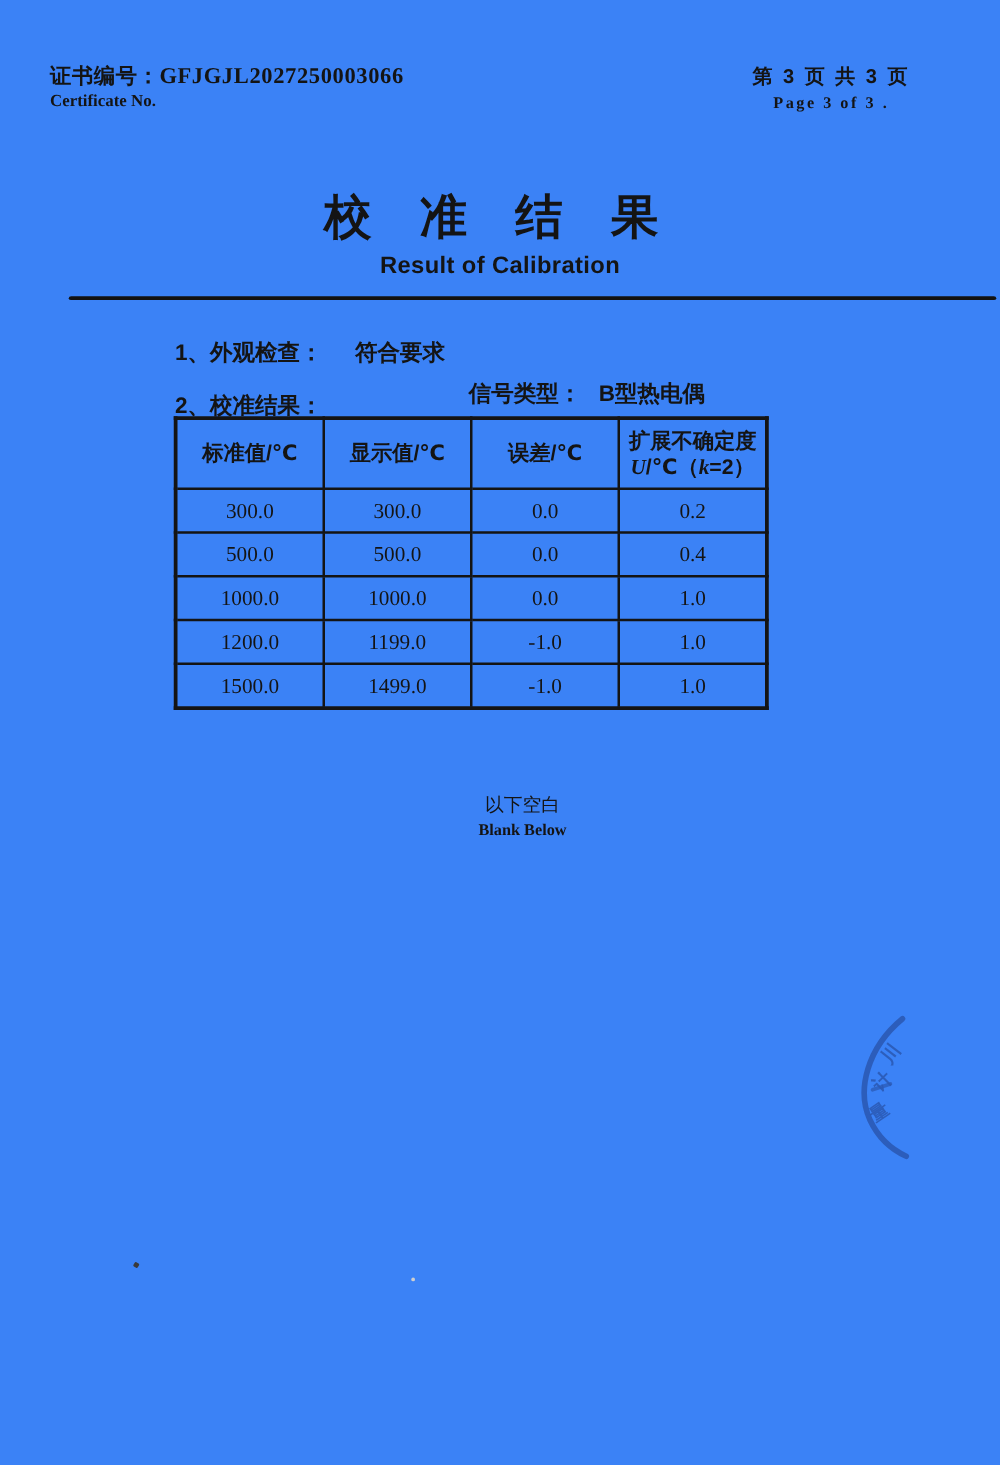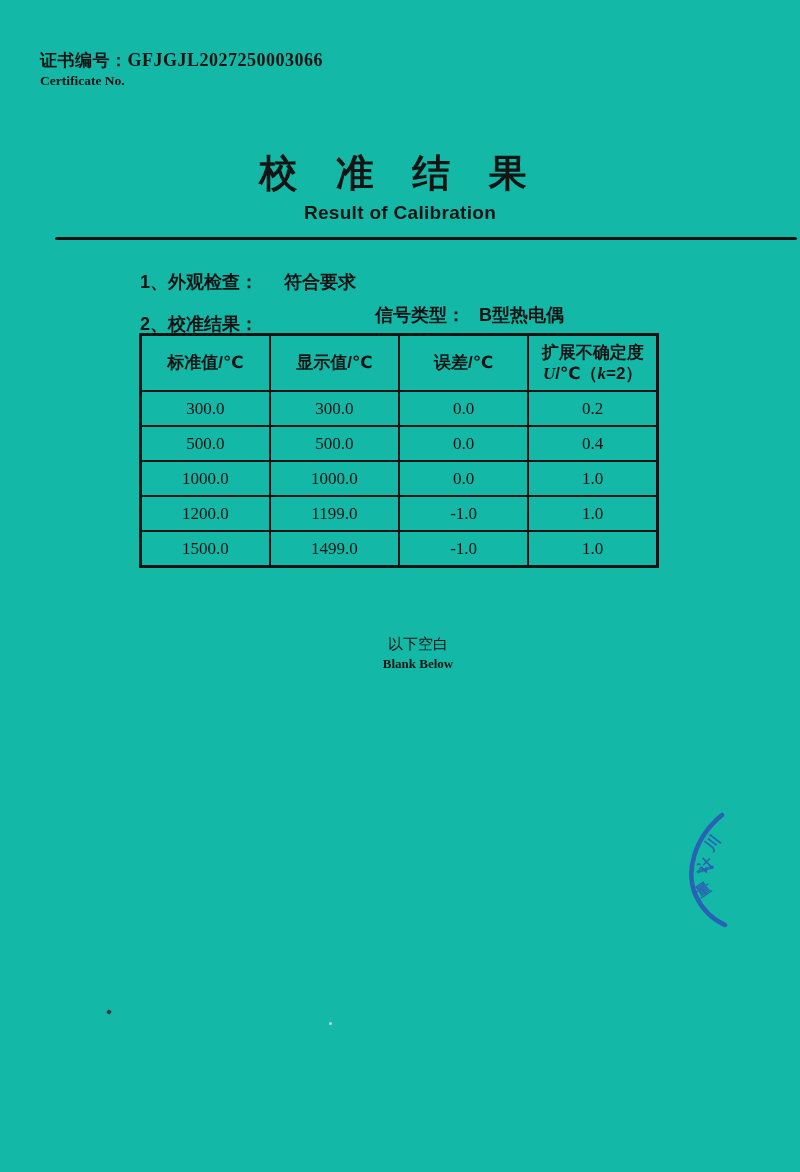--- a/index.html
+++ b/index.html
@@ -1,20 +1,20 @@
 <!DOCTYPE html>
 <html><head>
 <meta charset="utf-8">
 <style>
   html,body{margin:0;padding:0;background:#e8e8e8;}
   .page{
     position:relative;
     width:800px;height:1172px;
     margin:0 auto;
-    background:#14b8a6;
+    background:#3b82f6;
     overflow:hidden;
     font-family:"Liberation Serif","DejaVu Serif",serif;
     color:#141414;
   }
   
   .hdr-left{position:absolute;top:50px;left:40px;line-height:1.15;}
   .cert-line{font-family:"Liberation Sans","DejaVu Sans",sans-serif;font-weight:700;font-size:17px;letter-spacing:.5px;}
   .cert-no{font-family:"Liberation Serif","DejaVu Serif",serif;font-weight:700;font-size:18px;letter-spacing:.5px;}
   .cert-en{font-family:"Liberation Serif","DejaVu Serif",serif;font-weight:700;font-size:13.5px;margin-top:2px;}
   .hdr-right{position:absolute;top:52px;right:72px;text-align:center;line-height:1.2;}
@@ -40,21 +40,21 @@
   
   .item{position:absolute;left:140px;font-family:"Liberation Sans","DejaVu Sans",sans-serif;font-weight:600;font-size:18px;}
   .item1{top:270px;}
   .item2{top:312px;}
   .item .val{margin-left:26px;}
   .signal{position:absolute;left:375px;top:303px;font-family:"Liberation Sans","DejaVu Sans",sans-serif;font-weight:600;font-size:18px;}
   .signal .val{margin-left:14px;}
   
   table.cal{
     position:absolute;left:139px;top:333px;
-    width:520px;
+    width:476px;
     border-collapse:collapse;
     table-layout:fixed;
   }
   table.cal th,table.cal td{
     border:2px solid #141414;
     text-align:center;vertical-align:middle;
     padding:0;
   }
   table.cal{border:3px solid #141414;}
   table.cal th{
@@ -83,20 +83,24 @@
 </head>
 <body>
 
 <div class="page">
 
   <div class="hdr-left">
     <div class="cert-line"><span>证书编号：</span><span class="cert-no">GFJGJL2027250003066</span></div>
     <div class="cert-en">Certificate No.</div>
   </div>
 
+  <div class="hdr-right">
+    <div class="page-zh">第 3 页  共 3 页</div>
+    <div class="page-en">Page 3 of 3  .</div>
+  </div>
 
   <div class="title-zh">校 准 结 果</div>
   <div class="title-en">Result of Calibration</div>
   <div class="divider"></div>
 
   <div class="item item1">
     <span>1、外观检查：</span><span class="val">符合要求</span>
   </div>
 
   <div class="item item2">2、校准结果：</div>

